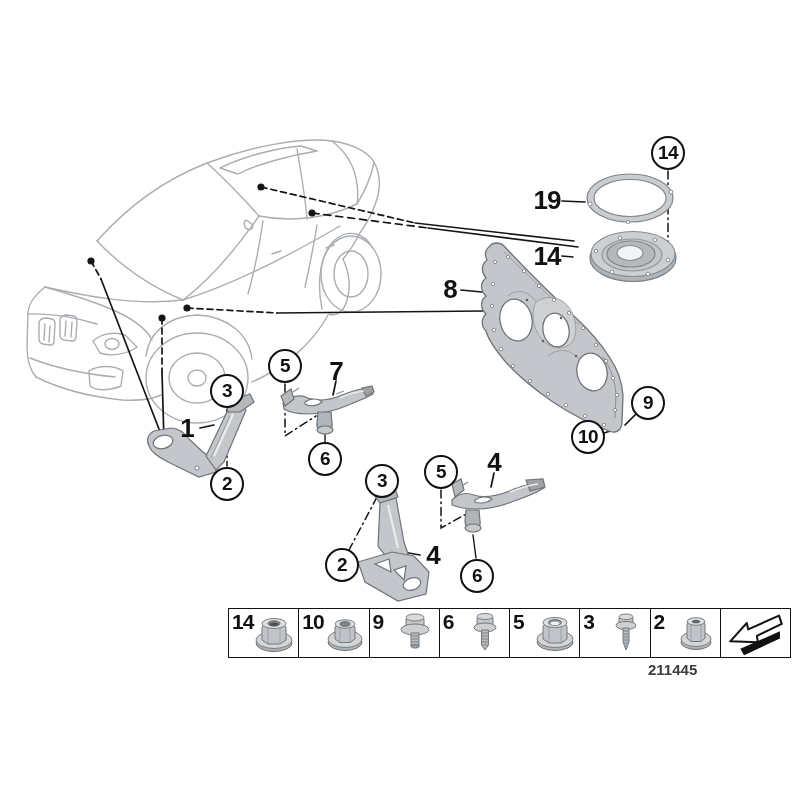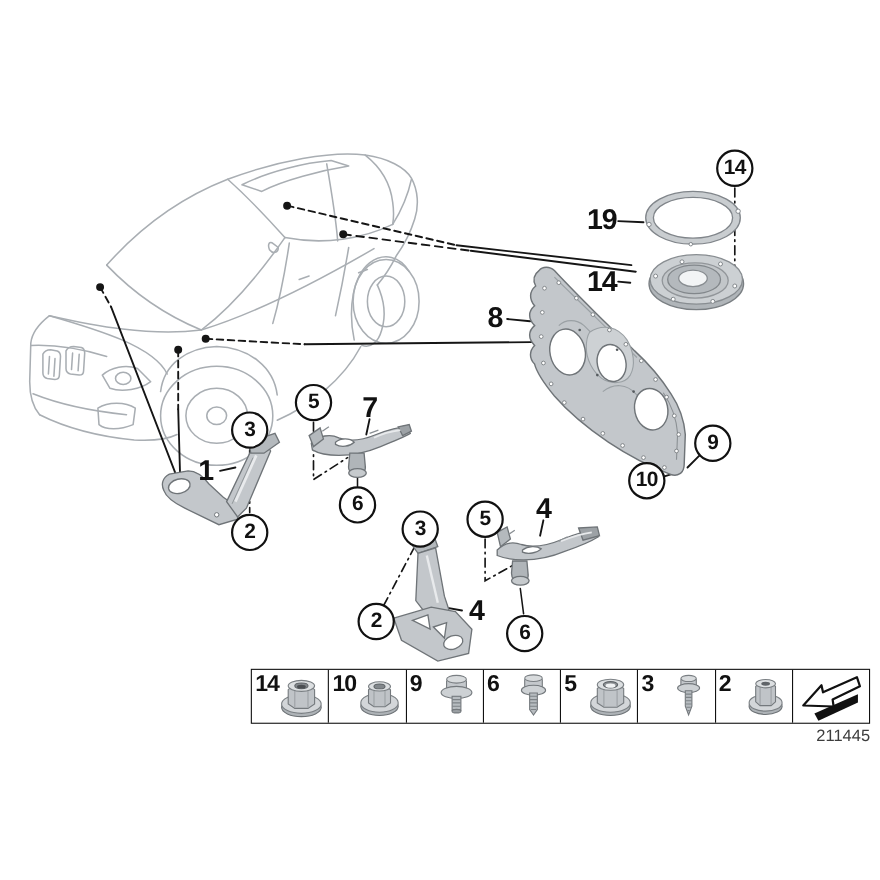--- a/index.html
+++ b/index.html
@@ -11,22 +11,22 @@
       font-weight:bold;font-size:19px;color:#111;letter-spacing:-0.5px;z-index:5;}
   .plbl{position:absolute;transform:translate(-50%,-50%);font-weight:bold;font-size:26px;
         color:#111;z-index:5;letter-spacing:-1px;}
   #legend{position:absolute;left:228px;top:608px;width:563px;height:50px;border:1.6px solid #111;
           box-sizing:border-box;display:flex;background:#fff;z-index:6;}
   .cell{flex:1 1 0;border-right:1.4px solid #111;position:relative;overflow:hidden;}
   .cell:last-child{border-right:none;}
   .cell .num{position:absolute;left:3px;top:1px;font-weight:bold;font-size:21px;color:#111;
              letter-spacing:-1px;z-index:2;}
   .cell svg{position:absolute;right:2px;top:2px;}
-  #diagram-id{position:absolute;left:648px;top:661px;width:143px;text-align:right;
-              font-size:15px;color:#3c3c3c;z-index:6;}
+  #diagram-id{position:absolute;left:648px;top:661px;width:143px;text-align:left;
+              font-size:15px;color:#3c3c3c;z-index:6;font-weight:bold;}
 </style>
 </head>
 <body>
 
 <div id="stage">
 
   <svg id="artwork" width="800" height="800" viewBox="0 0 800 800">
 
     <g fill="none" stroke="#a9aeb3" stroke-width="1.4" stroke-linecap="round" stroke-linejoin="round">
       <path d="M97,241 C128,206 166,179 207,163 C252,146 302,137 332,141 C353,144 368,152 374,162 C380,173 381,187 377,199 C373,212 367,223 360,233 C355,243 349,252 343,259"></path>

